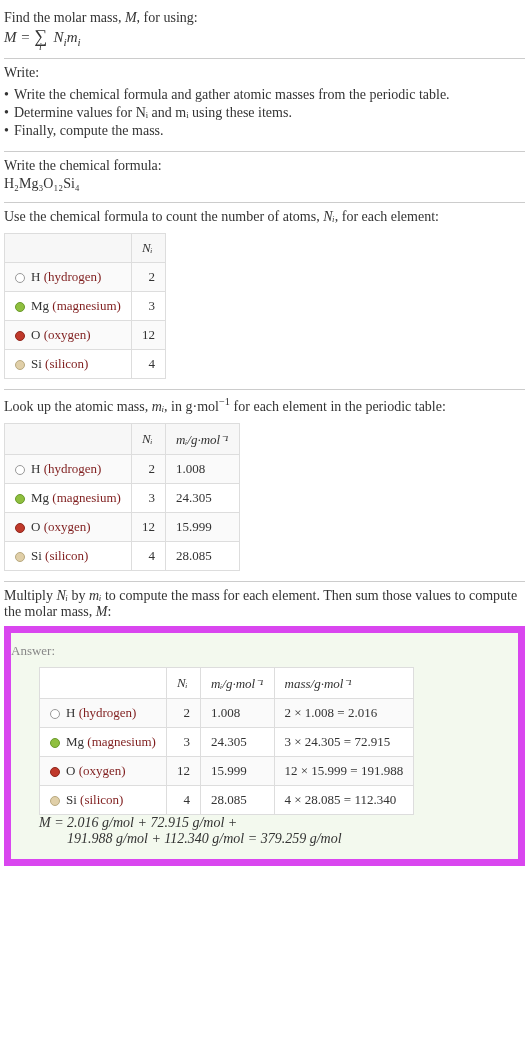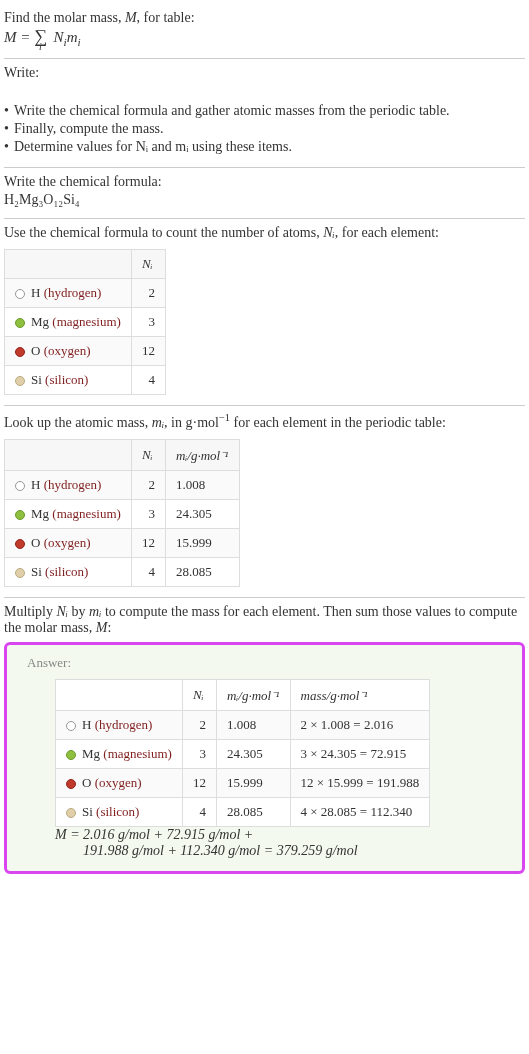--- a/index.html
+++ b/index.html
@@ -18,21 +18,21 @@
   .section.last { border-bottom: none; }
   .formula {
     font-family: Georgia, serif;
     font-size: 15px;
     margin-top: 0;
   }
   .italic { font-style: italic; }
   .sub { vertical-align: sub; font-size: 0.75em; }
   .sup { vertical-align: super; font-size: 0.75em; }
   .plan-list {
-    margin-top: 22px;
+    margin-top: 6px;
   }
   .plan-list .li {
     margin: 2px 0;
   }
   .bullet { display:inline-block; width:10px; }
   .chem {
     font-family: Georgia, serif;
     margin-top: 2px;
   }
   .tbl {
@@ -64,24 +64,24 @@
     margin-right: 6px;
     vertical-align: middle;
     box-sizing: border-box;
   }
   .sw-h  { background: #fff; border: 1px solid #999; }
   .sw-mg { background: #8fbf3f; border: 1px solid #6a9a2a; }
   .sw-o  { background: #c0392b; border: 1px solid #8f261c; }
   .sw-si { background: #e0cfa8; border: 1px solid #b8a97f; }
   .elem-name { color: #7f1d1d; }
   .answer-box {
-    border: 3px solid #d946ef;
+    border: 7px solid #d946ef;
     background: #f3f9ee;
-    border-radius: 6px;
-    padding: 10px 12px 12px 20px;
+    border-radius: 0;
+    padding: 10px 12px 12px 0;
     margin-top: 6px;
   }
   .answer-label {
     color: #888;
     font-size: 13px;
     margin-bottom: 6px;
   }
   .answer-inner {
     padding-left: 28px;
   }
@@ -107,34 +107,34 @@
     position: relative;
     top: 8px;
     left: -8px;
   }
 </style>
 </head>
 <body>
 
 <div class="section">
   <div>
-    <span>Find the molar mass, </span><span class="italic">M</span><span>, for table:</span>
+    <span>Find the molar mass, </span><span class="italic">M</span><span>, for using:</span>
   </div>
   <div class="formula">
     <span class="italic">M = </span><span class="sigma">∑</span><span class="sigma-sub">i</span>
     <span class="italic">N</span><span class="sub italic">i</span><span class="italic">m</span><span class="sub italic">i</span>
   </div>
 </div>
 
 <div class="section">
   <div>Write:</div>
   <div class="plan-list">
     <div class="li"><span class="bullet">•</span><span>Write the chemical formula and gather atomic masses from the periodic table.</span></div>
+    <div class="li"><span class="bullet">•</span><span>Determine values for Nᵢ and mᵢ using these items.</span></div>
     <div class="li"><span class="bullet">•</span><span>Finally, compute the mass.</span></div>
-    <div class="li"><span class="bullet">•</span><span>Determine values for Nᵢ and mᵢ using these items.</span></div>
   </div>
 </div>
 
 <div class="section">
   <div>Write the chemical formula:</div>
   <div class="chem">H₂Mg₃O₁₂Si₄</div>
 </div>
 
 <div class="section">
   <div>

